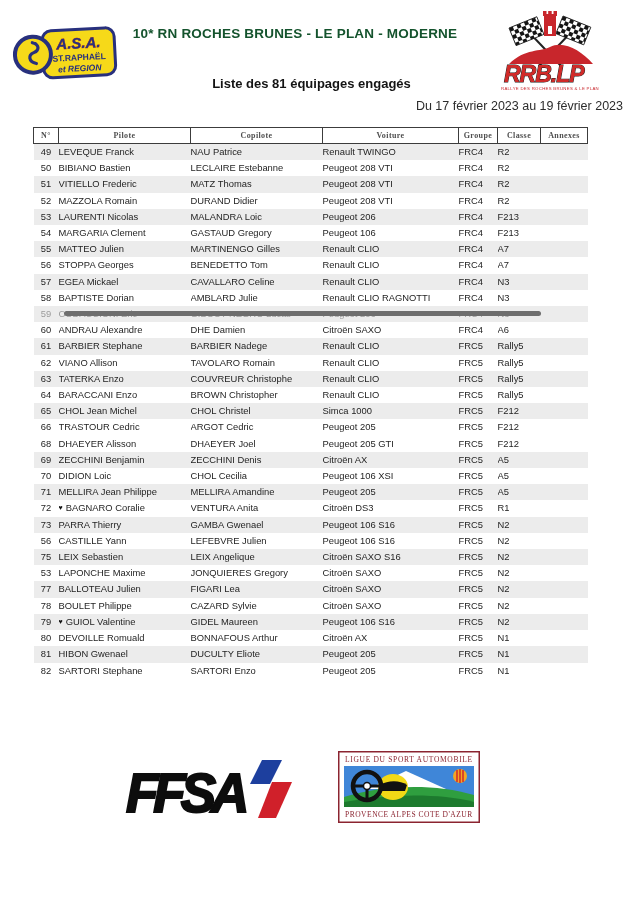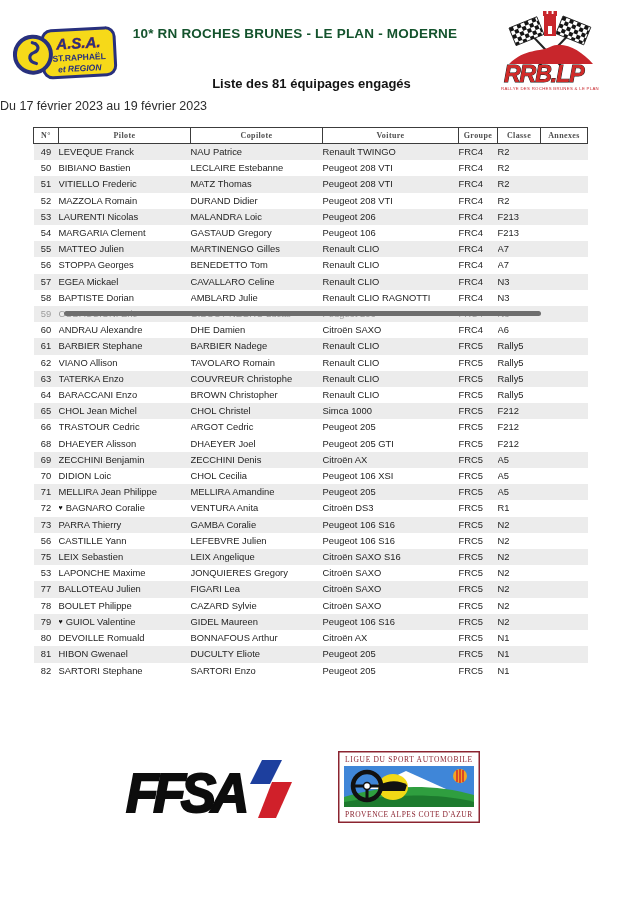--- a/index.html
+++ b/index.html
@@ -11,21 +11,21 @@
   
   .event-title {
     position:absolute; left:112px; top:26px; width:366px; text-align:center;
     font-size:13.5px; font-weight:bold; color:#14532d; letter-spacing:0.2px;
   }
   .list-title {
     position:absolute; left:0; top:76px; width:623px; text-align:center;
     font-size:13px; font-weight:bold; color:#141414;
   }
   .date-range {
-    position:absolute; left:0; top:99px; width:623px; text-align:left;
+    position:absolute; left:0; top:99px; width:623px; text-align:right;
     font-size:12.5px; color:#2c2c2c;
   }
   .asa-logo { position:absolute; left:12px; top:22px; width:106px; height:66px; }
   .rrb-logo { position:absolute; left:501px; top:6px; width:98px; height:88px; }
 
   
   .table-wrap { position:absolute; left:33px; top:127px; width:554px; }
   table.entries { border-collapse:collapse; width:554px; table-layout:fixed; }
   table.entries th {
     border:1px solid #3c3c3c; background:#fff;
@@ -345,21 +345,21 @@
             <td class="c-txt"><span class="heart">♥</span>BAGNARO Coralie</td>
             <td class="c-txt">VENTURA Anita</td>
             <td class="c-car">Citroën DS3</td>
             <td class="c-grp">FRC5</td>
             <td class="c-cls">R1</td>
             <td class="c-ann"></td>
           </tr>
           <tr class="stripe">
             <td class="c-num">73</td>
             <td class="c-txt">PARRA Thierry</td>
-            <td class="c-txt">GAMBA Coralie</td>
+            <td class="c-txt">GAMBA Gwenael</td>
             <td class="c-car">Peugeot 106 S16</td>
             <td class="c-grp">FRC5</td>
             <td class="c-cls">N2</td>
             <td class="c-ann"></td>
           </tr>
           <tr>
             <td class="c-num">56</td>
             <td class="c-txt">CASTILLE Yann</td>
             <td class="c-txt">LEFEBVRE Julien</td>
             <td class="c-car">Peugeot 106 S16</td>

